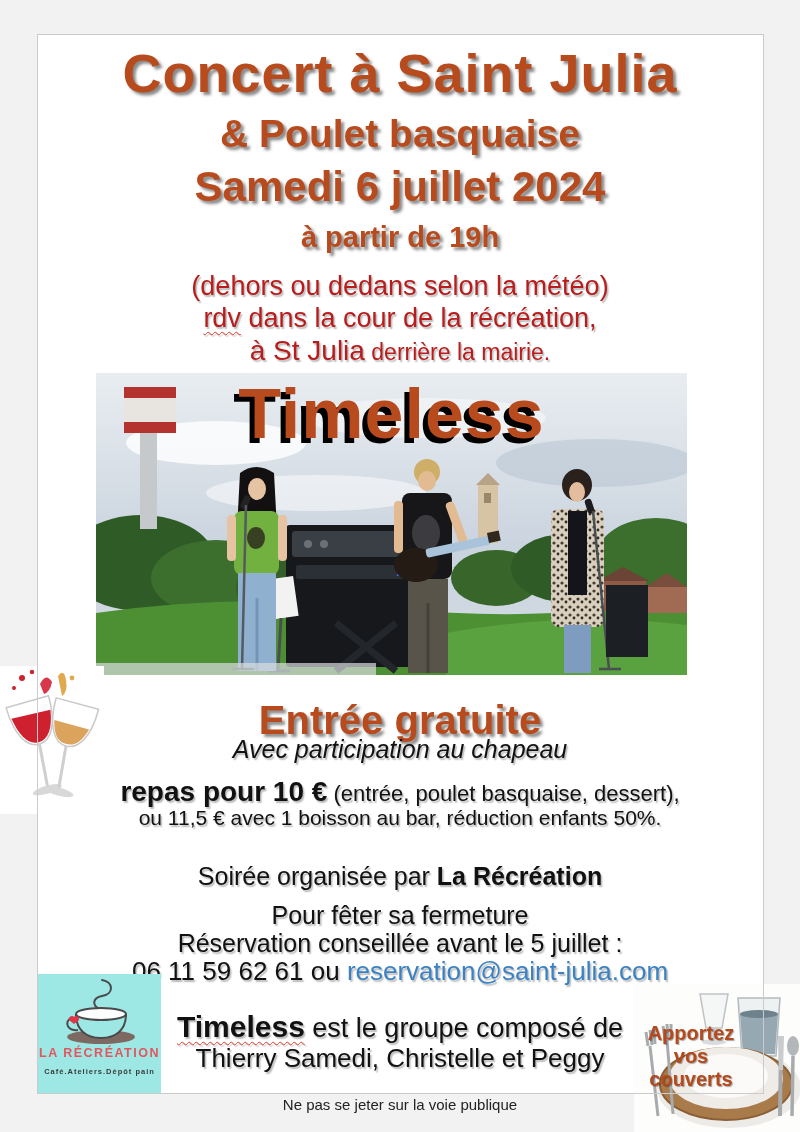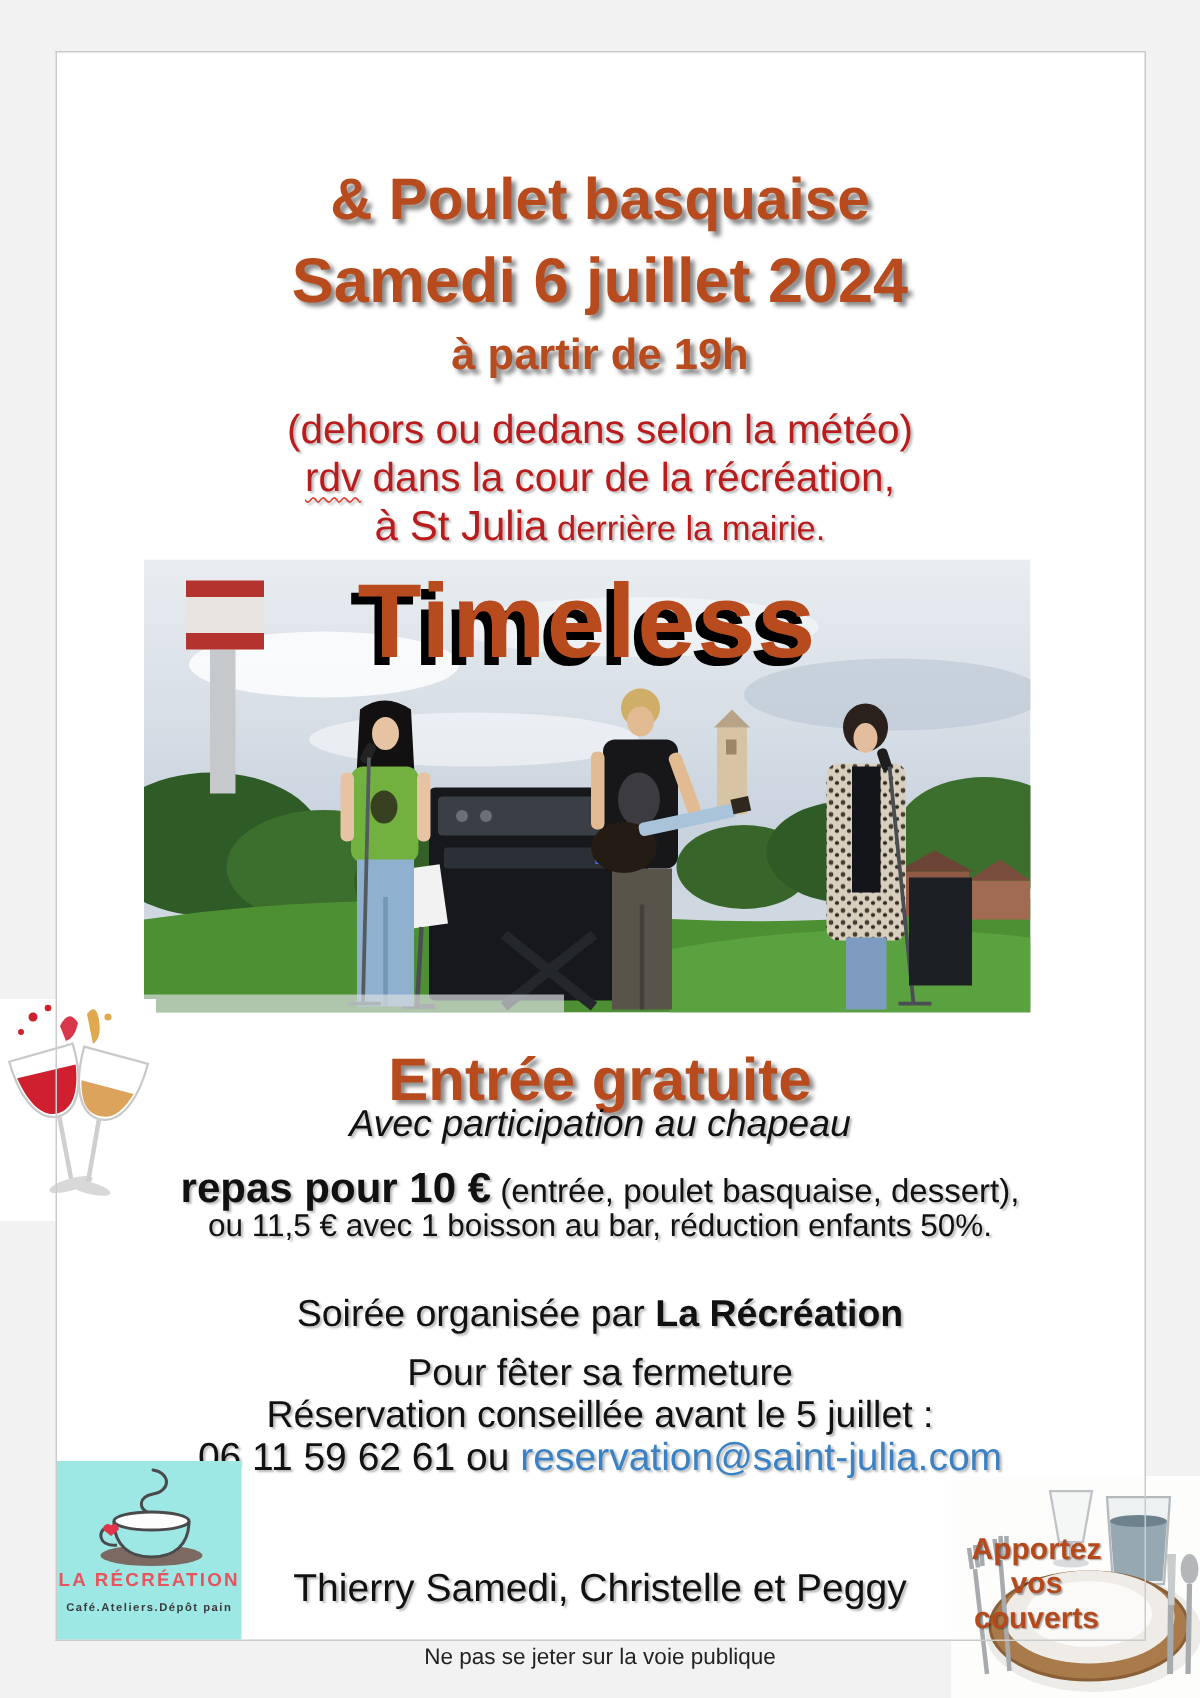--- a/index.html
+++ b/index.html
@@ -82,20 +82,21 @@
   .logo svg{display:block;margin:0 auto;}
   .logo-name{font-size:12.5px;font-weight:bold;color:#e4555e;letter-spacing:1.5px;margin-top:-2px;}
   .logo-tag{font-size:7.5px;font-weight:bold;color:#3a3a3a;letter-spacing:1px;margin-top:7px;}
 </style>
 </head>
 <body>
 
 <div class="stage">
   <div class="page"></div>
 
+  <div class="cline title accent shadow-soft">Concert à Saint Julia</div>
   <div class="cline subtitle accent shadow-soft">&amp; Poulet basquaise</div>
   <div class="cline date accent shadow-soft">Samedi 6 juillet 2024</div>
   <div class="cline time accent shadow-soft">à partir de 19h</div>
 
   <div class="cline meteo body-line shadow-tiny">(dehors ou dedans selon la météo)</div>
   <div class="cline rdv body-line shadow-tiny"><span class="misspell">rdv</span><span> dans la cour de la récréation,</span></div>
   <div class="cline stjulia body-line shadow-tiny"><span>à St Julia</span><span class="small"> derrière la mairie.</span></div>
 
   <div class="photo-wrap">
     <svg width="591" height="302" viewBox="0 0 591 302">
@@ -204,20 +205,21 @@
   <div class="cline entree accent shadow-soft">Entrée gratuite</div>
   <div class="cline chapeau shadow-tiny">Avec participation au chapeau</div>
   <div class="cline repas shadow-tiny"><span class="big">repas pour 10 €</span><span> (entrée, poulet basquaise, dessert),</span></div>
   <div class="cline repas2 shadow-tiny">ou 11,5 € avec 1 boisson au bar, réduction enfants 50%.</div>
 
   <div class="cline fermeture shadow-tiny">Pour fêter sa fermeture</div>
   <div class="cline soiree shadow-tiny"><span>Soirée organisée par </span><b>La Récréation</b></div>
   <div class="cline resa shadow-tiny">Réservation conseillée avant le 5 juillet :</div>
   <div class="cline contact shadow-tiny"><span>06 11 59 62 61</span><span> ou </span><a href="#">reservation@saint-julia.com</a></div>
 
+  <div class="cline groupline shadow-tiny"><span class="big misspell">Timeless</span><span> est le groupe composé de</span></div>
   <div class="cline names shadow-tiny">Thierry Samedi, Christelle et Peggy</div>
 
   <div class="cline footer">Ne pas se jeter sur la voie publique</div>
 
   <div class="wine">
     <svg width="104" height="148" viewBox="0 0 104 148">
       <rect width="104" height="148" fill="#ffffff"></rect>
       <g transform="rotate(-16 40 80)">
         <path d="M18,34 C18,64 28,78 40,78 C52,78 62,64 62,34 Z" fill="#ffffff" stroke="#c9c9c9" stroke-width="1.5"></path>
         <path d="M20,46 C23,66 30,76 40,76 C50,76 57,66 60,48 Z" fill="#cf2030"></path>

